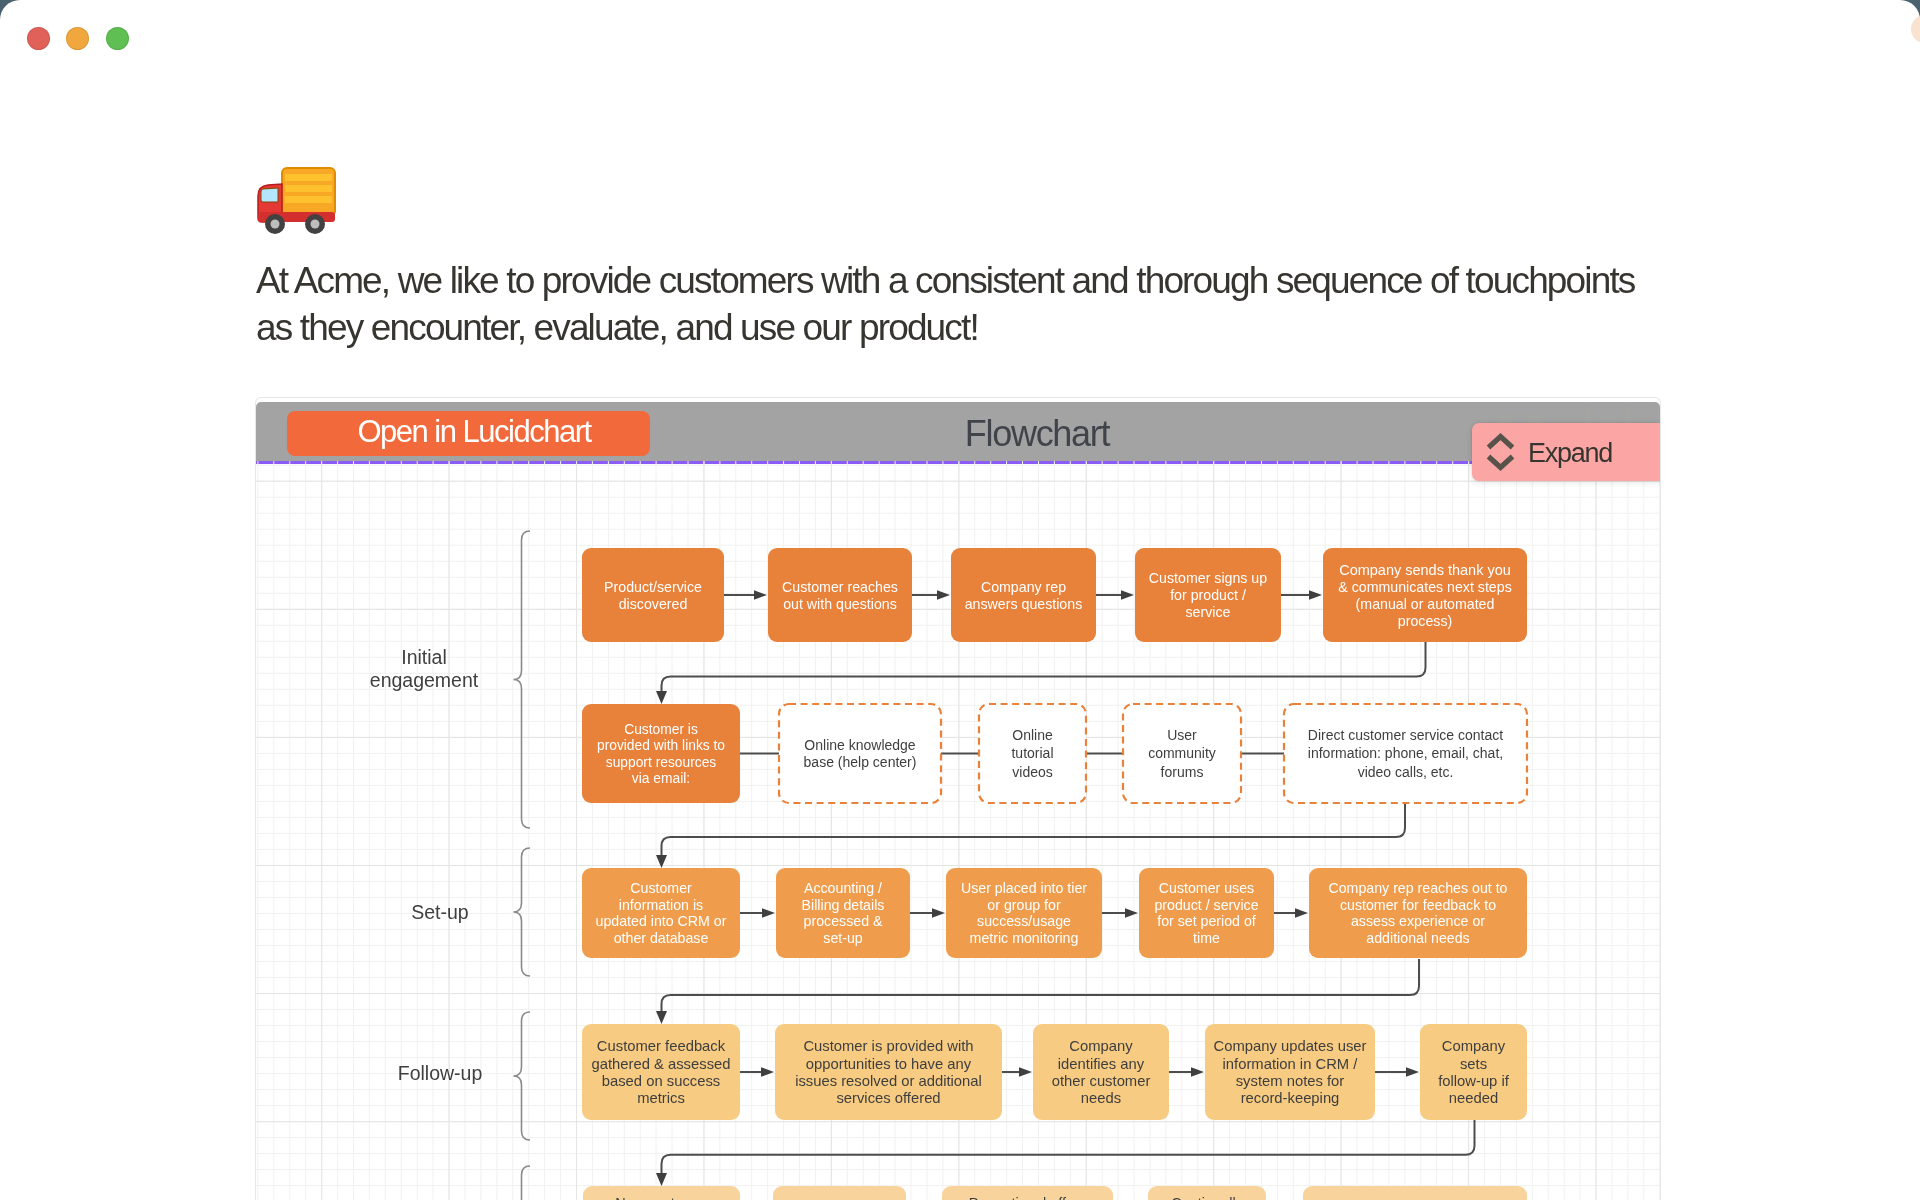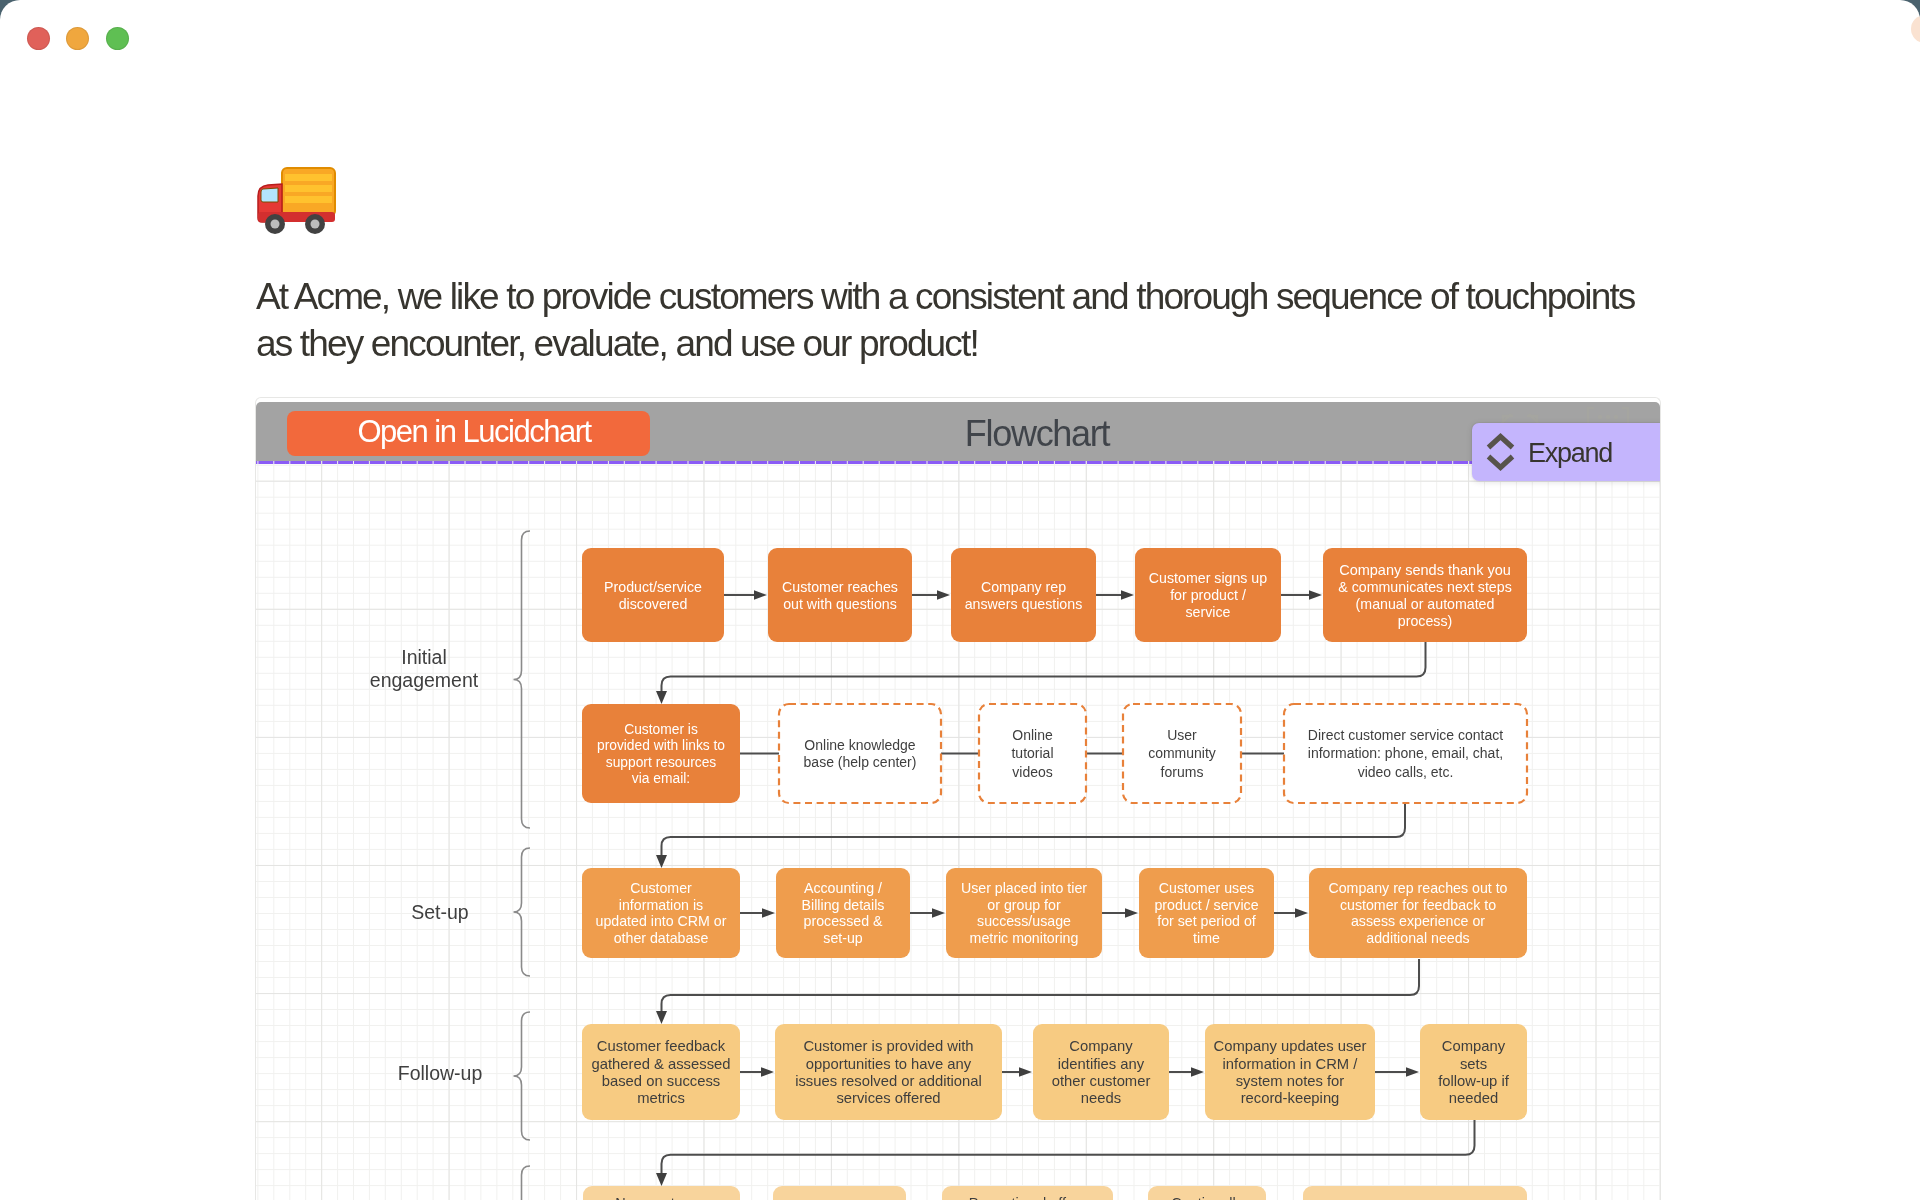--- a/index.html
+++ b/index.html
@@ -1,23 +1,23 @@
 <!DOCTYPE html>
 <html><head><meta charset="utf-8"><style>
 *{margin:0;padding:0;box-sizing:border-box}
 html,body{width:1920px;height:1200px;background:#4A626E;font-family:"Liberation Sans",sans-serif;overflow:hidden}
 .win{position:absolute;left:0;top:0;width:1920px;height:1200px;background:#fff;border-radius:20px 20px 0 0;overflow:hidden}
 .dot{position:absolute;top:26.5px;width:23px;height:23px;border-radius:50%}
 .title{position:absolute;left:349px;top:158px;font-size:88px;font-weight:bold;letter-spacing:-5.8px;color:#37352F;line-height:1;white-space:nowrap}
-.para{position:absolute;left:256px;top:274px;font-size:37px;letter-spacing:-1.85px;color:#37352F;line-height:46.5px;white-space:nowrap}
+.para{position:absolute;left:256px;top:258px;font-size:37px;letter-spacing:-1.85px;color:#37352F;line-height:46.5px;white-space:nowrap}
 .embed{position:absolute;left:255px;top:397px;width:1406px;height:803px;border:1px solid #E7E7E5;border-bottom:none;border-radius:6px 6px 0 0;background:#fff;overflow:hidden}
 .ehead{position:absolute;left:0;top:4px;width:100%;height:62px;background:#a3a3a3;border-bottom:3px solid #8b5cf6;border-radius:5px 5px 0 0}
 .openbtn{position:absolute;left:31px;top:9px;width:363px;height:45px;background:#F2693C;border-radius:8px;color:#fff;font-size:31px;letter-spacing:-1.5px;text-align:center;line-height:42px;padding-left:11px}
 .ftitle{position:absolute;left:581px;top:10px;width:400px;text-align:center;font-size:36px;letter-spacing:-1.3px;color:#40444A;line-height:44px}
-.expand{position:absolute;left:1216px;top:25px;width:196px;height:58px;background:#c4b5fd;border-radius:7px;box-shadow:0 1px 6px rgba(0,0,0,0.12),0 0 0 1px rgba(0,0,0,0.03)}
+.expand{position:absolute;left:1216px;top:25px;width:196px;height:58px;background:#fca5a5;border-radius:7px;box-shadow:0 1px 6px rgba(0,0,0,0.12),0 0 0 1px rgba(0,0,0,0.03)}
 .expand span{position:absolute;left:56px;top:15px;font-size:27px;letter-spacing:-1.25px;color:#37352F}
 </style></head>
 <body>
 <div class="win">
   <div class="dot" style="left:26.5px;background:#E0615A;box-shadow:inset 0 0 0 1px rgba(0,0,0,0.08)"></div>
   <div class="dot" style="left:66px;background:#F0A73E;box-shadow:inset 0 0 0 1px rgba(0,0,0,0.08)"></div>
   <div class="dot" style="left:106px;background:#5FBF53;box-shadow:inset 0 0 0 1px rgba(0,0,0,0.08)"></div>
   <svg width="82" height="82" viewBox="0 0 82 82" style="position:absolute;left:255px;top:160px">
 <rect x="27" y="8" width="53" height="48" rx="5" fill="#F9A825" stroke="#E08C00" stroke-width="2"></rect>
 <rect x="30" y="14" width="47" height="7" fill="#FFC22E"></rect>

